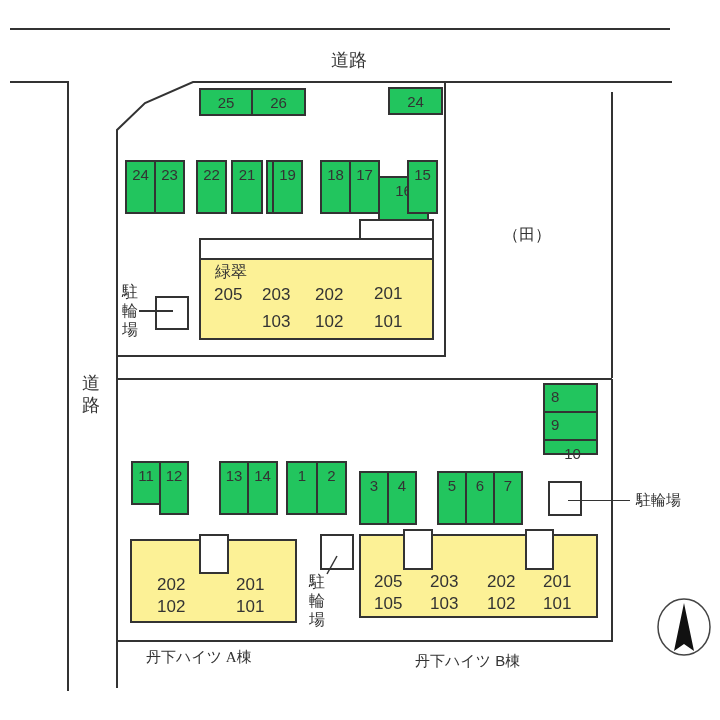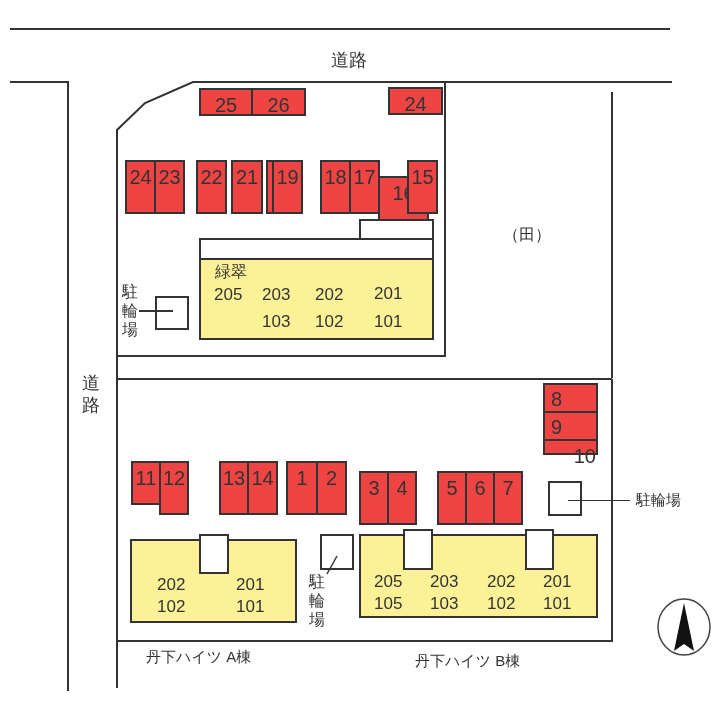--- a/index.html
+++ b/index.html
@@ -1,22 +1,22 @@
 <!DOCTYPE html>
 <html><head>
 <meta charset="utf-8">
 <style>
   html, body { margin: 0; padding: 0; background: #ffffff; }
   body { width: 720px; height: 720px; position: relative; overflow: hidden;
          font-family: "Liberation Sans", "DejaVu Sans", sans-serif; color: #333; }
   .abs { position: absolute; box-sizing: border-box; }
   .hl { position: absolute; height: 0; border-top: 2px solid #333; }
   .vl { position: absolute; width: 0; border-left: 2px solid #333; }
-  .spot { position: absolute; box-sizing: border-box; border: 2px solid #333; background: #ef4444;
-          font-size: 20px; color: #333; text-align: center; }
+  .spot { position: absolute; box-sizing: border-box; border: 2px solid #333; background: #22c55e;
+          font-size: 15px; color: #333; text-align: center; }
   .spot span { display: block; padding-top: 4px; }
   .yellow { position: absolute; box-sizing: border-box; border: 2px solid #333; background: #fcf196; }
   .unitnum { position: absolute; font-size: 17px; color: #333; }
   .label { position: absolute; font-size: 16px; color: #333; white-space: nowrap; }
   .vtext { position: absolute; font-size: 16px; color: #333; width: 18px; line-height: 19px; text-align: center; word-break: break-all; }
   .bike { position: absolute; box-sizing: border-box; border: 2px solid #333; background: #fff; }
   .notch { position: absolute; box-sizing: border-box; border: 2px solid #333; background: #fff; }
 </style>
 </head>
 <body>
@@ -137,31 +137,31 @@
 <div class="spot" style="left:493px; top:471px; width:30px; height:54px;">
     <span>7</span>
   </div>
 
 <div class="spot" style="left:543px; top:383px; width:55px; height:30px; text-align:left;">
     <span style="padding-left:6px; padding-top:3px;">8</span>
   </div>
 <div class="spot" style="left:543px; top:411px; width:55px; height:30px; text-align:left;">
     <span style="padding-left:6px; padding-top:3px;">9</span>
   </div>
-<div class="spot" style="left:543px; top:439px; width:55px; height:16px; text-align:right;">
+<div class="spot" style="left:543px; top:439px; width:55px; height:16px; text-align:center;">
     <span style="padding-left:4px; padding-top:4px;">10</span>
   </div>
 
 <div class="yellow" style="left:130px; top:539px; width:167px; height:84px;"></div>
 <div class="notch" style="left:199px; top:534px; width:30px; height:40px;"></div>
 <div class="unitnum" style="left:157px; top:575px;">202</div>
 <div class="unitnum" style="left:236px; top:575px;">201</div>
 <div class="unitnum" style="left:157px; top:597px;">102</div>
 <div class="unitnum" style="left:236px; top:597px;">101</div>
-<div class="label" style="left:146px; top:648px; font-size:15px;">丹下ハイツ A棟</div>
+<div class="label" style="left:146px; top:648px; font-size:15px;font-family:Liberation Serif, serif;">丹下ハイツ A棟</div>
 
 <div class="bike" style="left:320px; top:534px; width:34px; height:36px;"></div>
 <svg class="abs" style="left:320px; top:550px;" width="30" height="30">
   <line x1="17" y1="6" x2="7" y2="24" stroke="#333" stroke-width="1.5"></line>
 </svg>
 <div class="vtext" style="left:308px; top:572px;">駐輪場</div>
 
 <div class="yellow" style="left:359px; top:534px; width:239px; height:84px;"></div>
 <div class="notch" style="left:403px; top:529px; width:30px; height:41px;"></div>
 <div class="notch" style="left:525px; top:529px; width:29px; height:41px;"></div>

